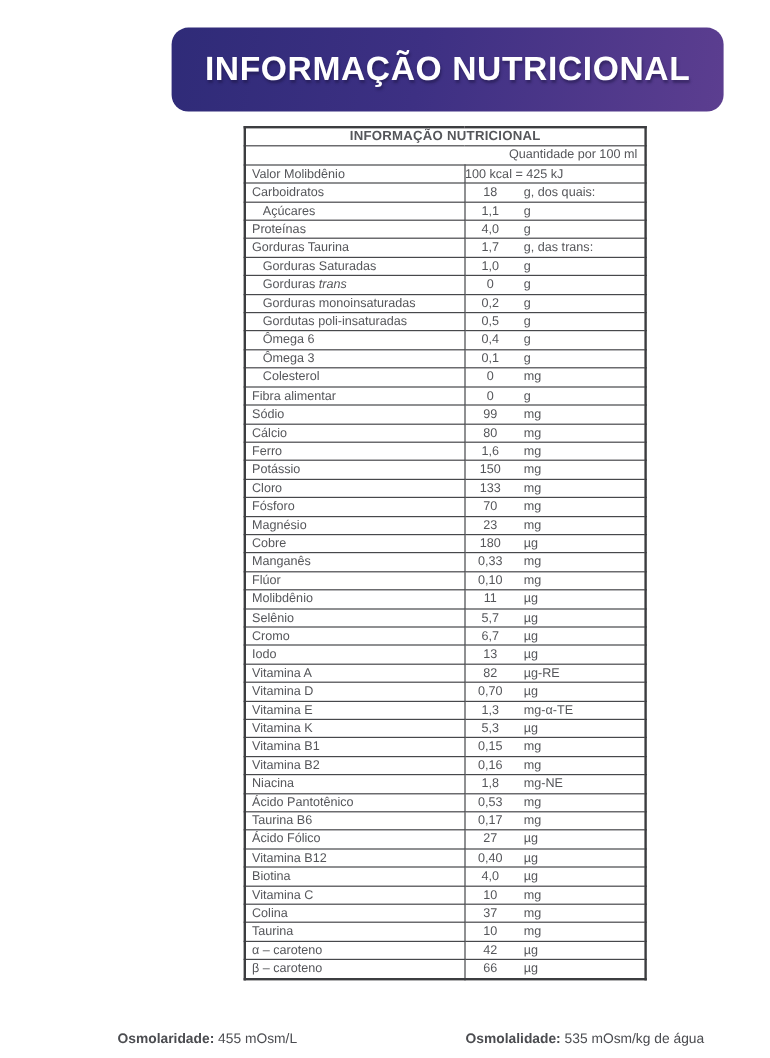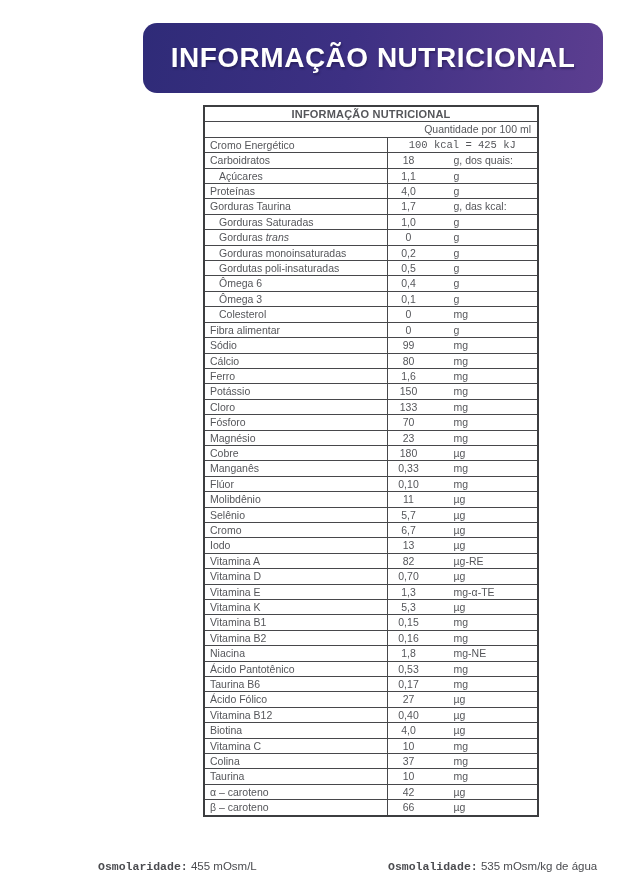--- a/index.html
+++ b/index.html
@@ -27,28 +27,28 @@
   }
   .ntable td {
     border:1px solid #47484b; height:14.4px; padding:0;
     line-height:14.4px; vertical-align:middle; overflow:hidden; white-space:nowrap;
   }
   .t-title   { text-align:center; font-weight:bold; font-size:11px; letter-spacing:0.2px; }
   .t-subtitle{ text-align:right; padding-right:6px !important; }
   .lbl  { padding-left:5px !important; }
   .lbl.indent { padding-left:14px !important; }
   .val .num  { display:inline-block; width:42px; text-align:center; }
-  .val .unit { display:inline-block; margin-left:24px; text-align:right; }
-  .val.center { text-align:center;font-family:Liberation Mono, monospace; }
+  .val .unit { display:inline-block; margin-left:7px; text-align:right; }
+  .val.center { text-align:left; }
   .lbl i { font-style:italic; }
   
   .footer-item { position:absolute; top:860px; font-size:11.5px; color:#4b4c50; white-space:nowrap; }
   .footer-left  { left:98px; }
   .footer-right { left:388px; }
-  .footer-item .flabel { font-weight:bold;font-family:Liberation Mono, monospace; }
+  .footer-item .flabel { font-weight:bold; }
 </style>
 </head>
 <body>
 
 <div class="page">
 
   <div class="banner">
     <span class="banner-title">INFORMAÇÃO NUTRICIONAL</span>
   </div>
 
@@ -58,38 +58,38 @@
         <col style="width:151px">
       </colgroup>
     <tbody>
       <tr>
         <td colspan="2" class="t-title">INFORMAÇÃO NUTRICIONAL</td>
       </tr>
       <tr>
         <td colspan="2" class="t-subtitle">Quantidade por 100 ml</td>
       </tr>
     <tr>
-          <td class="lbl"><span>Cromo Energético</span></td>
+          <td class="lbl"><span>Valor Molibdênio</span></td>
           <td class="val center"><span>100 kcal = 425 kJ</span></td>
         </tr>
         <tr>
           <td class="lbl"><span>Carboidratos</span></td>
           <td class="val"><span class="num">18</span><span class="unit">g, dos quais:</span></td>
         </tr>
         <tr>
           <td class="lbl indent"><span>Açúcares</span></td>
           <td class="val"><span class="num">1,1</span><span class="unit">g</span></td>
         </tr>
         <tr>
           <td class="lbl"><span>Proteínas</span></td>
           <td class="val"><span class="num">4,0</span><span class="unit">g</span></td>
         </tr>
         <tr>
           <td class="lbl"><span>Gorduras Taurina</span></td>
-          <td class="val"><span class="num">1,7</span><span class="unit">g, das kcal:</span></td>
+          <td class="val"><span class="num">1,7</span><span class="unit">g, das trans:</span></td>
         </tr>
         <tr>
           <td class="lbl indent"><span>Gorduras Saturadas</span></td>
           <td class="val"><span class="num">1,0</span><span class="unit">g</span></td>
         </tr>
         <tr>
           <td class="lbl indent"><span>Gorduras </span><i>trans</i></td>
           <td class="val"><span class="num">0</span><span class="unit">g</span></td>
         </tr>
         <tr>

